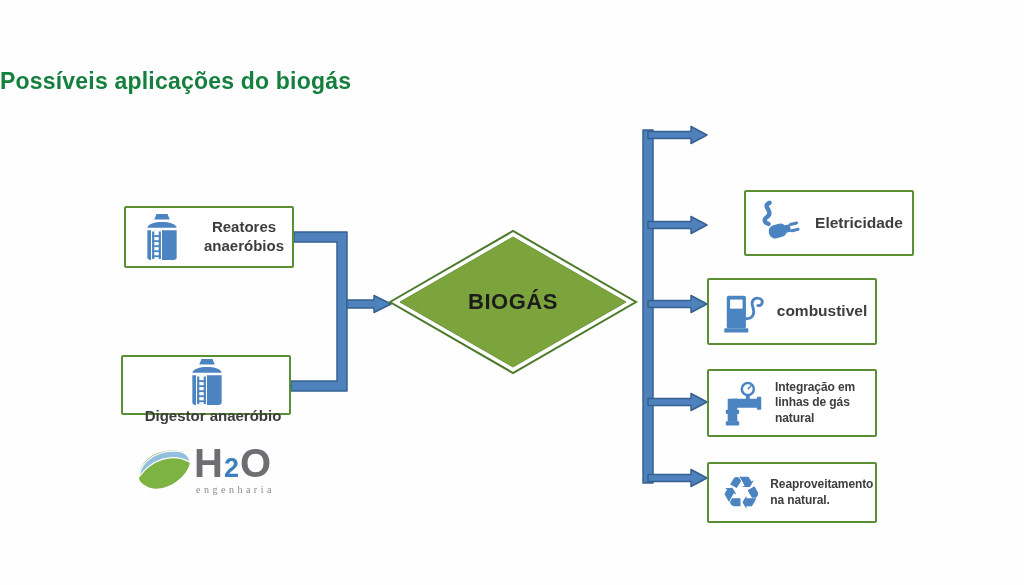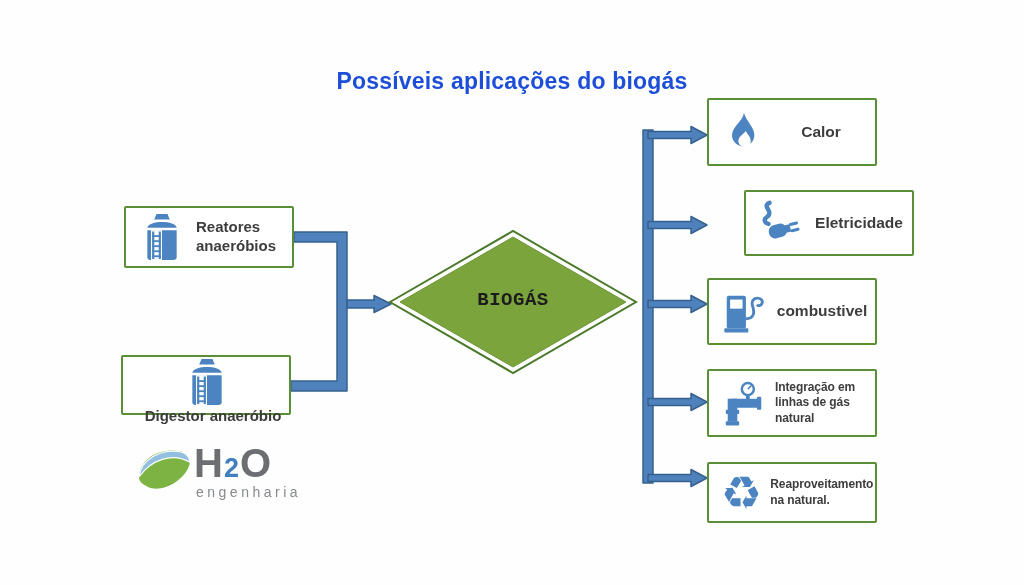--- a/index.html
+++ b/index.html
@@ -3,45 +3,45 @@
 <meta charset="utf-8">
 <title>Possíveis aplicações do biogás</title>
 <style>
   html,body{margin:0;padding:0;background:#ffffff;}
   .canvas{
     position:relative;width:1024px;height:585px;background:#fefefe;
     font-family:"Liberation Sans",sans-serif;overflow:hidden;
   }
   .connectors{position:absolute;left:0;top:0;width:1024px;height:585px;}
   .title{
-    position:absolute;left:0;right:0;top:68px;margin:0;text-align:center;
-    font-size:23px;font-weight:bold;color:#1d4ed8;letter-spacing:0.2px;
+    position:absolute;left:0;right:0;top:68px;margin:0;
+    font-size:23px;font-weight:bold;color:#15803d;letter-spacing:0.2px;
   }
   .box{
     position:absolute;background:#ffffff;border:2.5px solid #5a8f35;border-radius:2px;
     display:flex;align-items:center;box-sizing:border-box;
   }
   .icon{flex:0 0 auto;display:flex;align-items:center;justify-content:center;}
   .lbl{font-weight:bold;color:#3d3d3d;font-size:15px;line-height:1.25;}
   .lbl-md{font-weight:bold;color:#3d3d3d;font-size:15.5px;line-height:1.2;flex:1;text-align:center;padding-right:6px;}
   .lbl-sm{font-weight:bold;color:#3d3d3d;font-size:12px;line-height:1.3;letter-spacing:-0.1px;flex:1;text-align:left;padding-right:4px;}
-  .src-box{padding-left:14px;}
+  .src-box{padding-left:14px;text-align:center;}
   .src-box .icon{margin-right:12px;}
   .app-box{padding-left:12px;}
   .app-box .icon{margin-right:8px;}
   .diamond-label{
     position:absolute;left:433px;top:289px;width:160px;text-align:center;
-    font-size:19px;font-weight:bold;color:#1c1c1c;letter-spacing:0.5px;font-family:Liberation Mono, monospace;
+    font-size:22px;font-weight:bold;color:#1c1c1c;letter-spacing:0.5px;
   }
   .recycle{font-family:"DejaVu Sans",sans-serif;font-size:46px;line-height:1;color:#4b84c1;}
   .logo{position:absolute;left:136px;top:444px;display:flex;align-items:flex-start;}
   .logo-text{margin-left:2px;}
   .h2o{display:flex;align-items:flex-end;font-weight:bold;color:#6d6e71;font-size:40px;line-height:0.95;}
   .h2o .sub2{color:#3f7fbf;font-size:27px;line-height:1;padding:0 1px 0 1px;}
-  .eng{font-size:14px;letter-spacing:3.5px;color:#87898c;margin-top:2px;padding-left:2px;}
+  .eng{font-size:10px;letter-spacing:3.5px;color:#87898c;margin-top:2px;padding-left:2px;font-family:Liberation Serif, serif;}
 </style>
 </head>
 <body>
 
 <div class="canvas">
 
   <svg class="connectors" viewBox="0 0 1024 585">
     <g fill="#4f81bd" stroke="#36618e" stroke-width="1.5" stroke-linejoin="round">
       <path d="M294,232 H347 V391 H291 V381 H337 V242 H294 Z"></path>
       <path d="M347,300 L374,300 L374,295.5 L391,304 L374,312.5 L374,308 L347,308 Z"></path>
@@ -95,29 +95,20 @@
         <rect x="13.2" y="36" width="9.6" height="2"></rect>
           <rect x="13.2" y="41.5" width="9.6" height="2"></rect>
         <rect x="13.2" y="47" width="9.6" height="2"></rect>
       </svg>
     </span>
     <span class="lbl">Digestor anaeróbio</span>
   </div>
 
   <div class="diamond-label">BIOGÁS</div>
 
-  <div class="box app-box" style="left:707px;top:98px;width:170px;height:68px;">
-    <span class="icon">
-      <svg width="44" height="44" viewBox="0 0 48 48">
-        <path d="M25,3 C24,12 13,17 12,27 A12.2,12.2 0 0 0 36.4,27.5 C36,18 28,13 25,3 Z" fill="#4b84c1"></path>
-        <path d="M27,23 C23.5,27.5 18.5,29.5 19,34.5 A6.8,6.8 0 0 0 32.5,34 C32.5,29.5 29,27 27,23 Z" fill="#ffffff"></path>
-      </svg>
-    </span>
-    <span class="lbl-md">Calor</span>
-  </div>
 
   <div class="box app-box" style="left:707px;top:190px;width:170px;height:66px;margin-left:37px;">
     <span class="icon">
       <svg width="46" height="46" viewBox="0 0 48 48">
         <path d="M12,3 C3,7 18,12 9,18 C5.5,20.5 7,24 11,25" stroke="#4b84c1" stroke-width="4.6" fill="none" stroke-linecap="round"></path>
         <g fill="#4b84c1" transform="rotate(-14 26 31)">
           <rect x="11" y="24" width="19" height="14" rx="6.5"></rect>
           <rect x="29" y="27" width="5" height="8"></rect>
           <rect x="33.5" y="26" width="9.5" height="3.2" rx="1.4"></rect>
           <rect x="33.5" y="32.8" width="9.5" height="3.2" rx="1.4"></rect>

